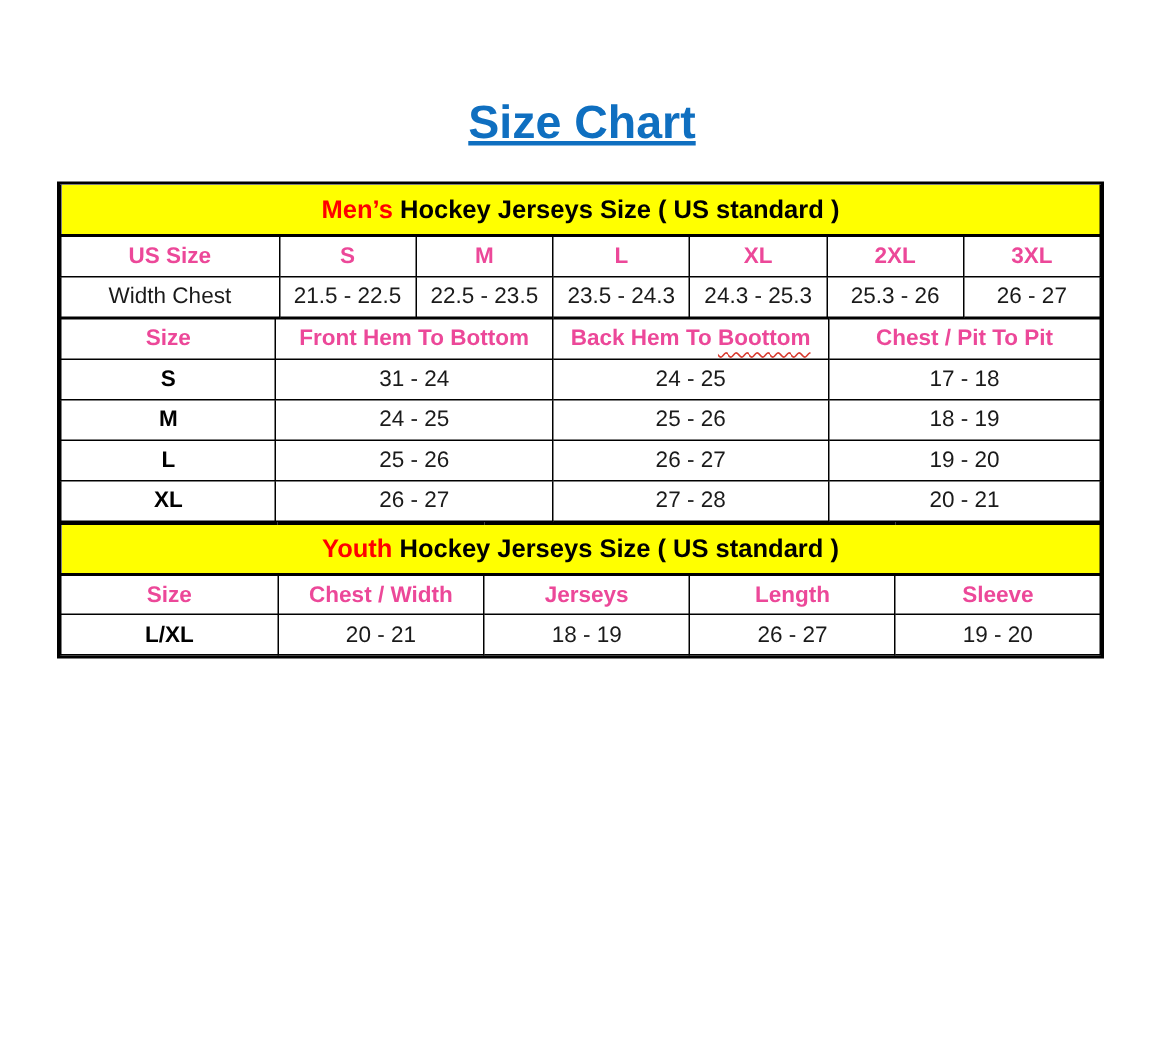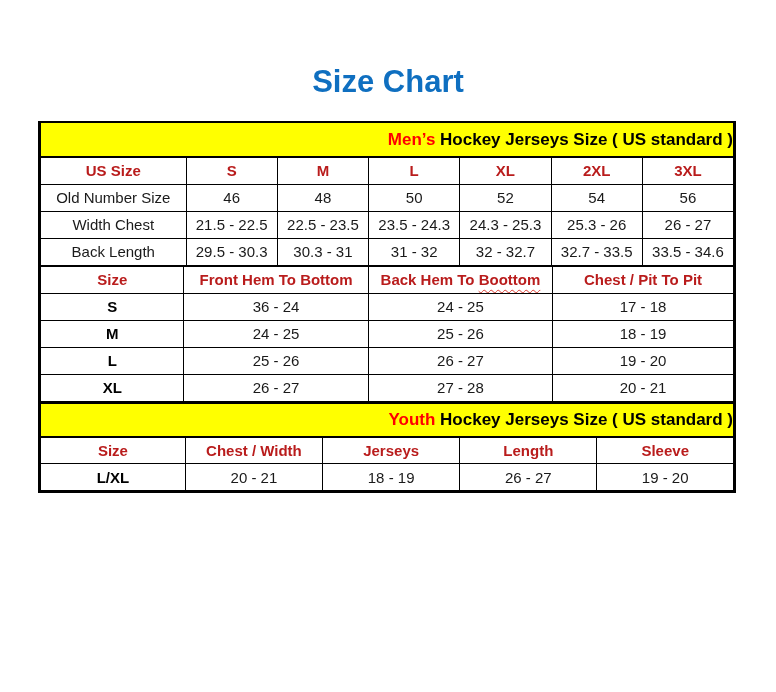--- a/index.html
+++ b/index.html
@@ -12,40 +12,40 @@
   *{box-sizing:border-box;}
   html,body{margin:0;padding:0;}
   body{
     width:776px;height:692px;background:#ffffff;overflow:hidden;
     font-family:"Liberation Sans", sans-serif;color:var(--ink);
   }
   .page-title{
     margin:64px 0 0 0;text-align:center;
     font-size:31px;font-weight:bold;color:var(--title-blue);
     letter-spacing:0px;
+    text-decoration:underline;
   }
   .chart-wrap{
     margin:21px 0 0 38px;width:698px;
     border:2px solid var(--line);
   }
   table{width:100%;border-collapse:collapse;table-layout:fixed;}
   td,th{
     border:1px solid var(--line);
     text-align:center;vertical-align:middle;
     font-size:15px;padding:0;height:27px;color:var(--ink);
     overflow:hidden;white-space:nowrap;
   }
-  th{font-weight:bold;color:#b91c1c;}
+  th{font-weight:bold;color:#ec4899;}
   tr.band td{
     background:var(--yellow);
     font-weight:bold;font-size:17px;color:#000;
     height:34px;
     border-top:2px solid var(--line);
     border-bottom:2px solid var(--line);
-    text-align:right;
   }
   table.first tr.band td{border-top:none;}
   .accent{color:var(--accent-red);}
   .lbl-bold{font-weight:bold;color:#000;}
   .squiggle{
     text-decoration:underline wavy #d83a2f 1px;
     text-underline-offset:4px;
     margin-top:48px;
   }
 </style>
@@ -73,66 +73,48 @@
     <tr>
       <th>US Size</th>
       <th>S</th>
       <th>M</th>
       <th>L</th>
       <th>XL</th>
       <th>2XL</th>
       <th>3XL</th>
     </tr>
     <tr>
-      <td>Old Number Size</td>
-      <td>46</td>
-      <td>48</td>
-      <td>50</td>
-      <td>52</td>
-      <td>54</td>
-      <td>56</td>
-    </tr>
-    <tr>
       <td>Width Chest</td>
       <td>21.5 - 22.5</td>
       <td>22.5 - 23.5</td>
       <td>23.5 - 24.3</td>
       <td>24.3 - 25.3</td>
       <td>25.3 - 26</td>
       <td>26 - 27</td>
-    </tr>
-    <tr>
-      <td>Back Length</td>
-      <td>29.5 - 30.3</td>
-      <td>30.3 - 31</td>
-      <td>31 - 32</td>
-      <td>32 - 32.7</td>
-      <td>32.7 - 33.5</td>
-      <td>33.5 - 34.6</td>
     </tr>
   </tbody>
     </table>
 
   <table>
     <colgroup>
       <col style="width:20.7%">
         <col style="width:26.6%">
         <col style="width:26.6%">
         <col style="width:26.1%">
     </colgroup>
     <tbody>
     <tr>
       <th>Size</th>
       <th>Front Hem To Bottom</th>
       <th><span>Back Hem To </span><span class="squiggle">Boottom</span></th>
       <th>Chest / Pit To Pit</th>
     </tr>
     <tr>
       <td class="lbl-bold">S</td>
-      <td>36 - 24</td>
+      <td>31 - 24</td>
       <td>24 - 25</td>
       <td>17 - 18</td>
     </tr>
     <tr>
       <td class="lbl-bold">M</td>
       <td>24 - 25</td>
       <td>25 - 26</td>
       <td>18 - 19</td>
     </tr>
     <tr>

